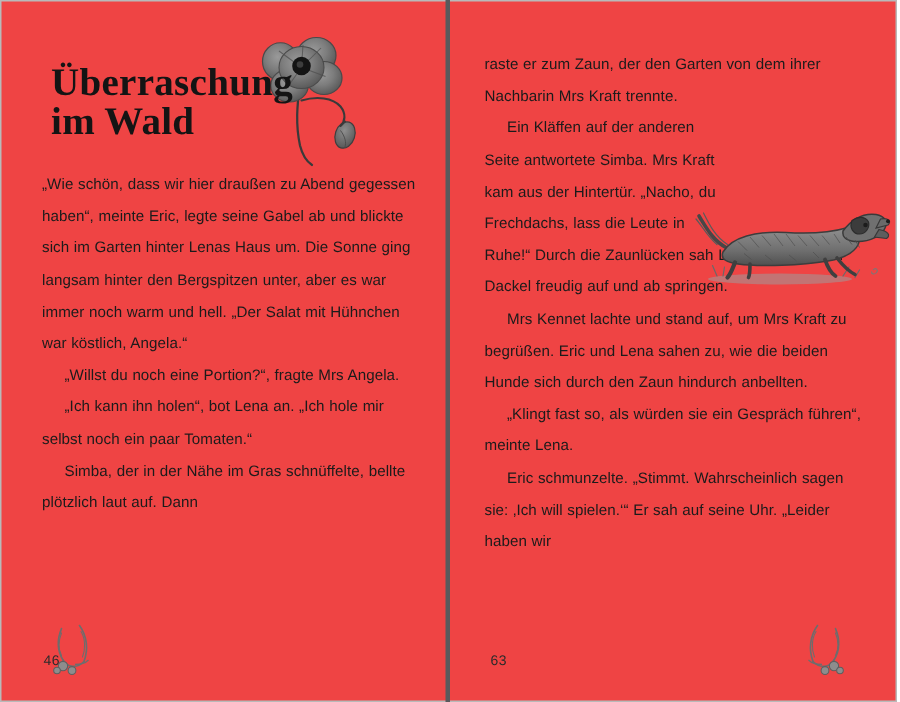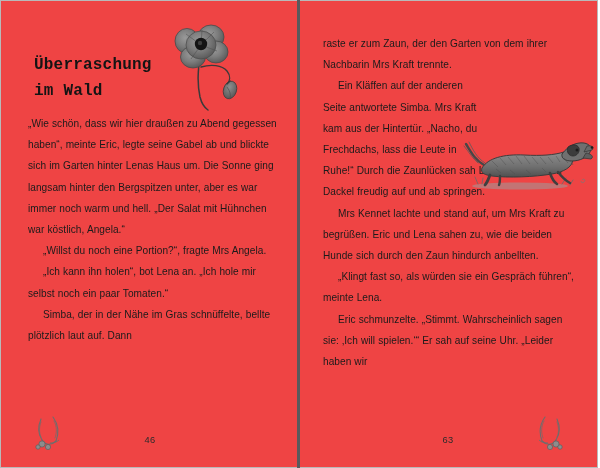--- a/index.html
+++ b/index.html
@@ -59,24 +59,24 @@
   .textblock.left-body  { left: 27px;  top: 112px; width: 250px; }
   .textblock.right-body { left: 24px;  top: 32px;  width: 252px; }
 
   .para { margin: 0; }
   .para.indent { text-indent: 15px; }
 
   
   #chapter-title {
     position: absolute;
     left: 33px;
-    top: 40px;
+    top: 24px;
     width: 160px;
-    font-family: Liberation Mono, monospace;
-    font-size: 16px;
+    font-family: Liberation Serif, serif;
+    font-size: 26px;
     line-height: 26px;
     color: #141414;
     letter-spacing: 0.2px;
   }
   #chapter-title .tline { display: block; white-space: nowrap; }
 
   
   #poppy {
     position: absolute;
     left: 166px;
@@ -99,24 +99,24 @@
     width: 92px;
     height: 66px;
     shape-outside: inset(0);
   }
 
   
   .pagenum {
     position: absolute;
     bottom: 22px;
     width: 100%;
-    text-align: center;
     font-size: 9.3px;
     color: #2b2b2b;
     letter-spacing: 0.4px;
+    padding-left: 28px;
   }
   .vignette {
     position: absolute;
     bottom: 12px;
     width: 40px;
     height: 42px;
   }
   .vignette.left-v  { left: 28px; }
   .vignette.right-v { right: 28px; transform: scaleX(-1); }
 </style>

